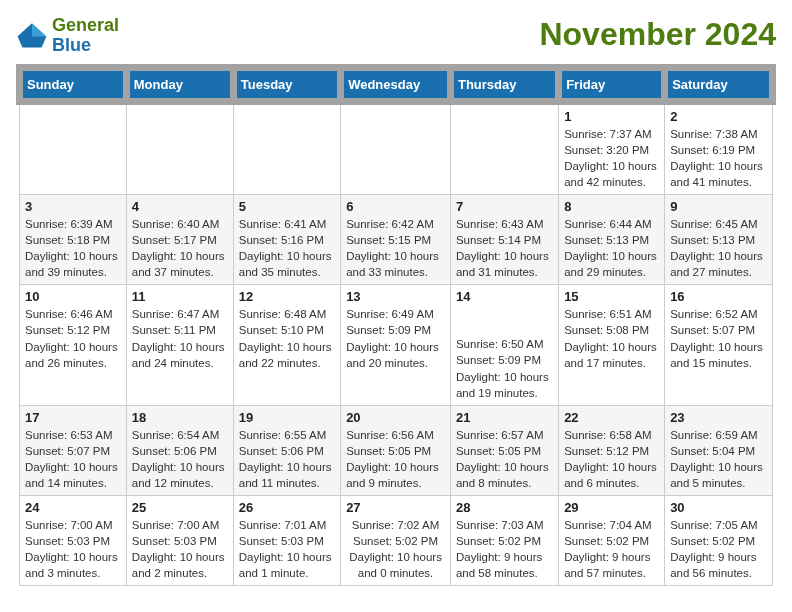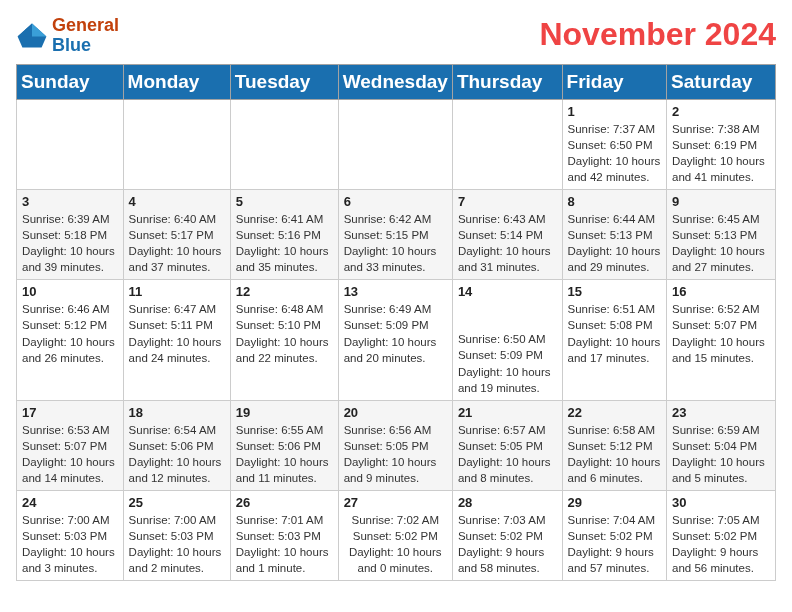--- a/index.html
+++ b/index.html
@@ -19,51 +19,51 @@
     .logo {
       display: flex;
       align-items: center;
       gap: 4px;
     }
     .logo-text {
       font-size: 18px;
       font-weight: bold;
       line-height: 1.1;
     }
-    .logo-text .general { color: #c2410c; }
+    .logo-text .general { color: #4d7c0f; }
     .logo-text .blue { color: #1a6faf; }
     .logo-icon {
       width: 32px;
       height: 28px;
     }
     .title-block {
       text-align: right;
     }
     .month-title {
       font-size: 32px;
       font-weight: bold;
-      color: #ef4444;
+      color: #4d7c0f;
     }
     .location {
       font-size: 15px;
       color: #444;
     }
     .calendar {
       width: 100%;
       border-collapse: collapse;
       font-size: 11.5px;
     }
     .calendar thead tr th {
       background: #1a6faf;
       color: #fff;
       padding: 6px 4px;
       text-align: left;
-      font-size: 19px;
+      font-size: 13px;
       font-weight: bold;
-      border: 1px solid #a3a3a3;
+      border: 7px solid #a3a3a3;
     }
     .calendar tbody tr td {
       border: 1px solid #ccc;
       vertical-align: top;
       padding: 4px 5px;
       width: 113px;
       min-height: 80px;
       background: #fff;
     }
     .calendar tbody tr:nth-child(even) td {
@@ -119,21 +119,21 @@
   <tbody id="calendar-body">
   <tr>
         <td class="empty-cell"></td>
         <td class="empty-cell"></td>
         <td class="empty-cell"></td>
         <td class="empty-cell"></td>
         <td class="empty-cell"></td>
         <td>
           <span class="day-num">1</span>
           <div class="day-detail" style="white-space: pre-line;">Sunrise: 7:37 AM
-Sunset: 6:50 PM
+Sunset: 3:20 PM
 Daylight: 10 hours
 and 42 minutes.</div>
         </td>
         <td>
           <span class="day-num">2</span>
           <div class="day-detail" style="white-space: pre-line;">Sunrise: 7:38 AM
 Sunset: 6:19 PM
 Daylight: 10 hours
 and 41 minutes.</div>
         </td>

